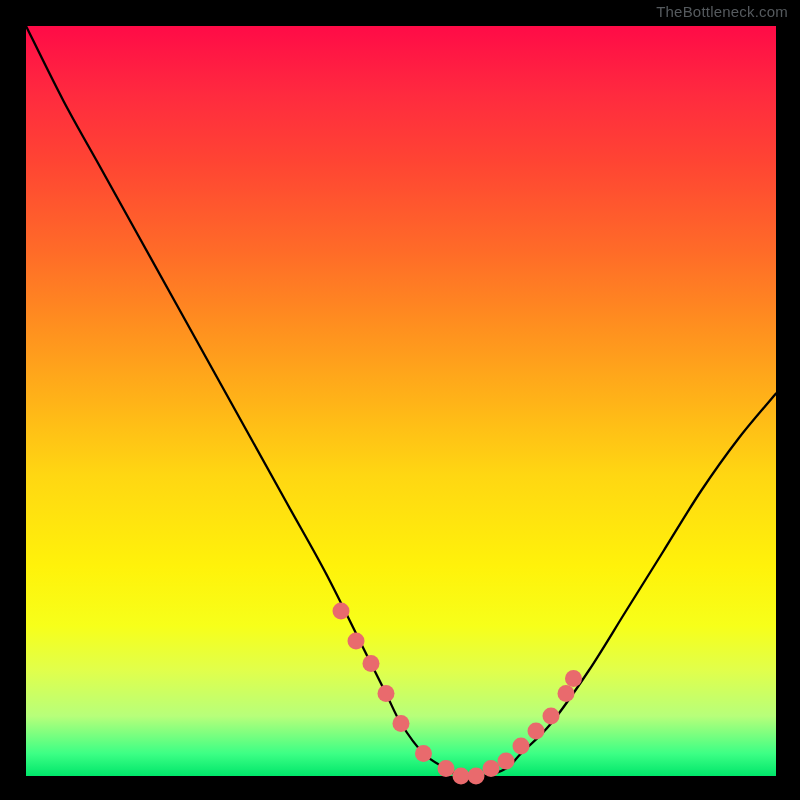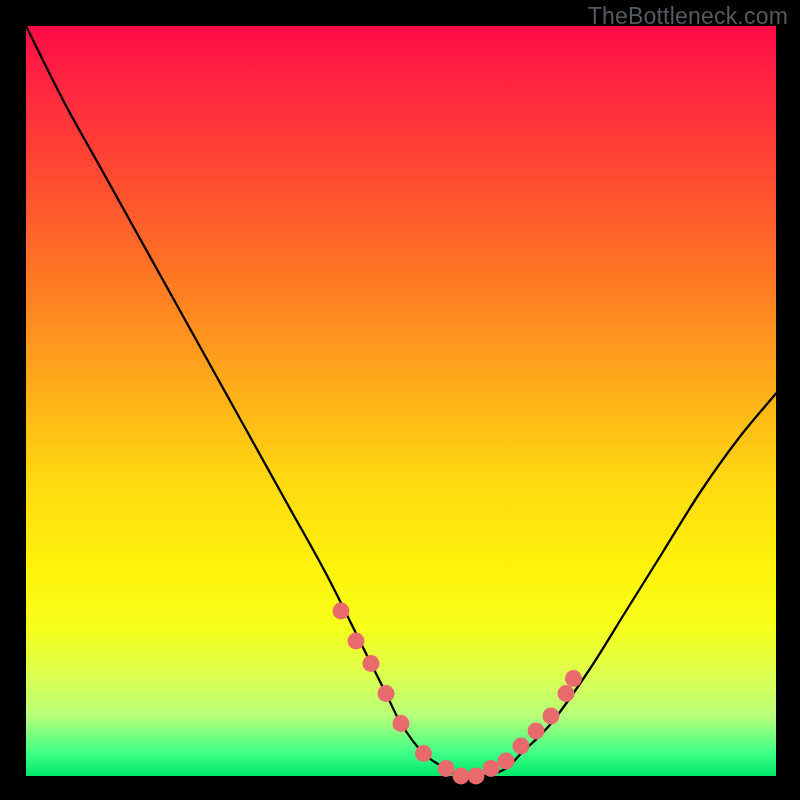--- a/index.html
+++ b/index.html
@@ -38,21 +38,21 @@
       #b7ff7a 92%,
       #3dff85 97%,
       #00e66a 100%
     );
   }
   .watermark {
     position: absolute;
     top: 3px;
     right: 12px;
     color: #555a5e;
-    font-size: 23px;
+    font-size: 15px;
     font-weight: 400;
     letter-spacing: 0.2px;
     user-select: none;
   }
   svg.overlay {
     position: absolute;
     left: 0;
     top: 0;
     width: 750px;
     height: 750px;

